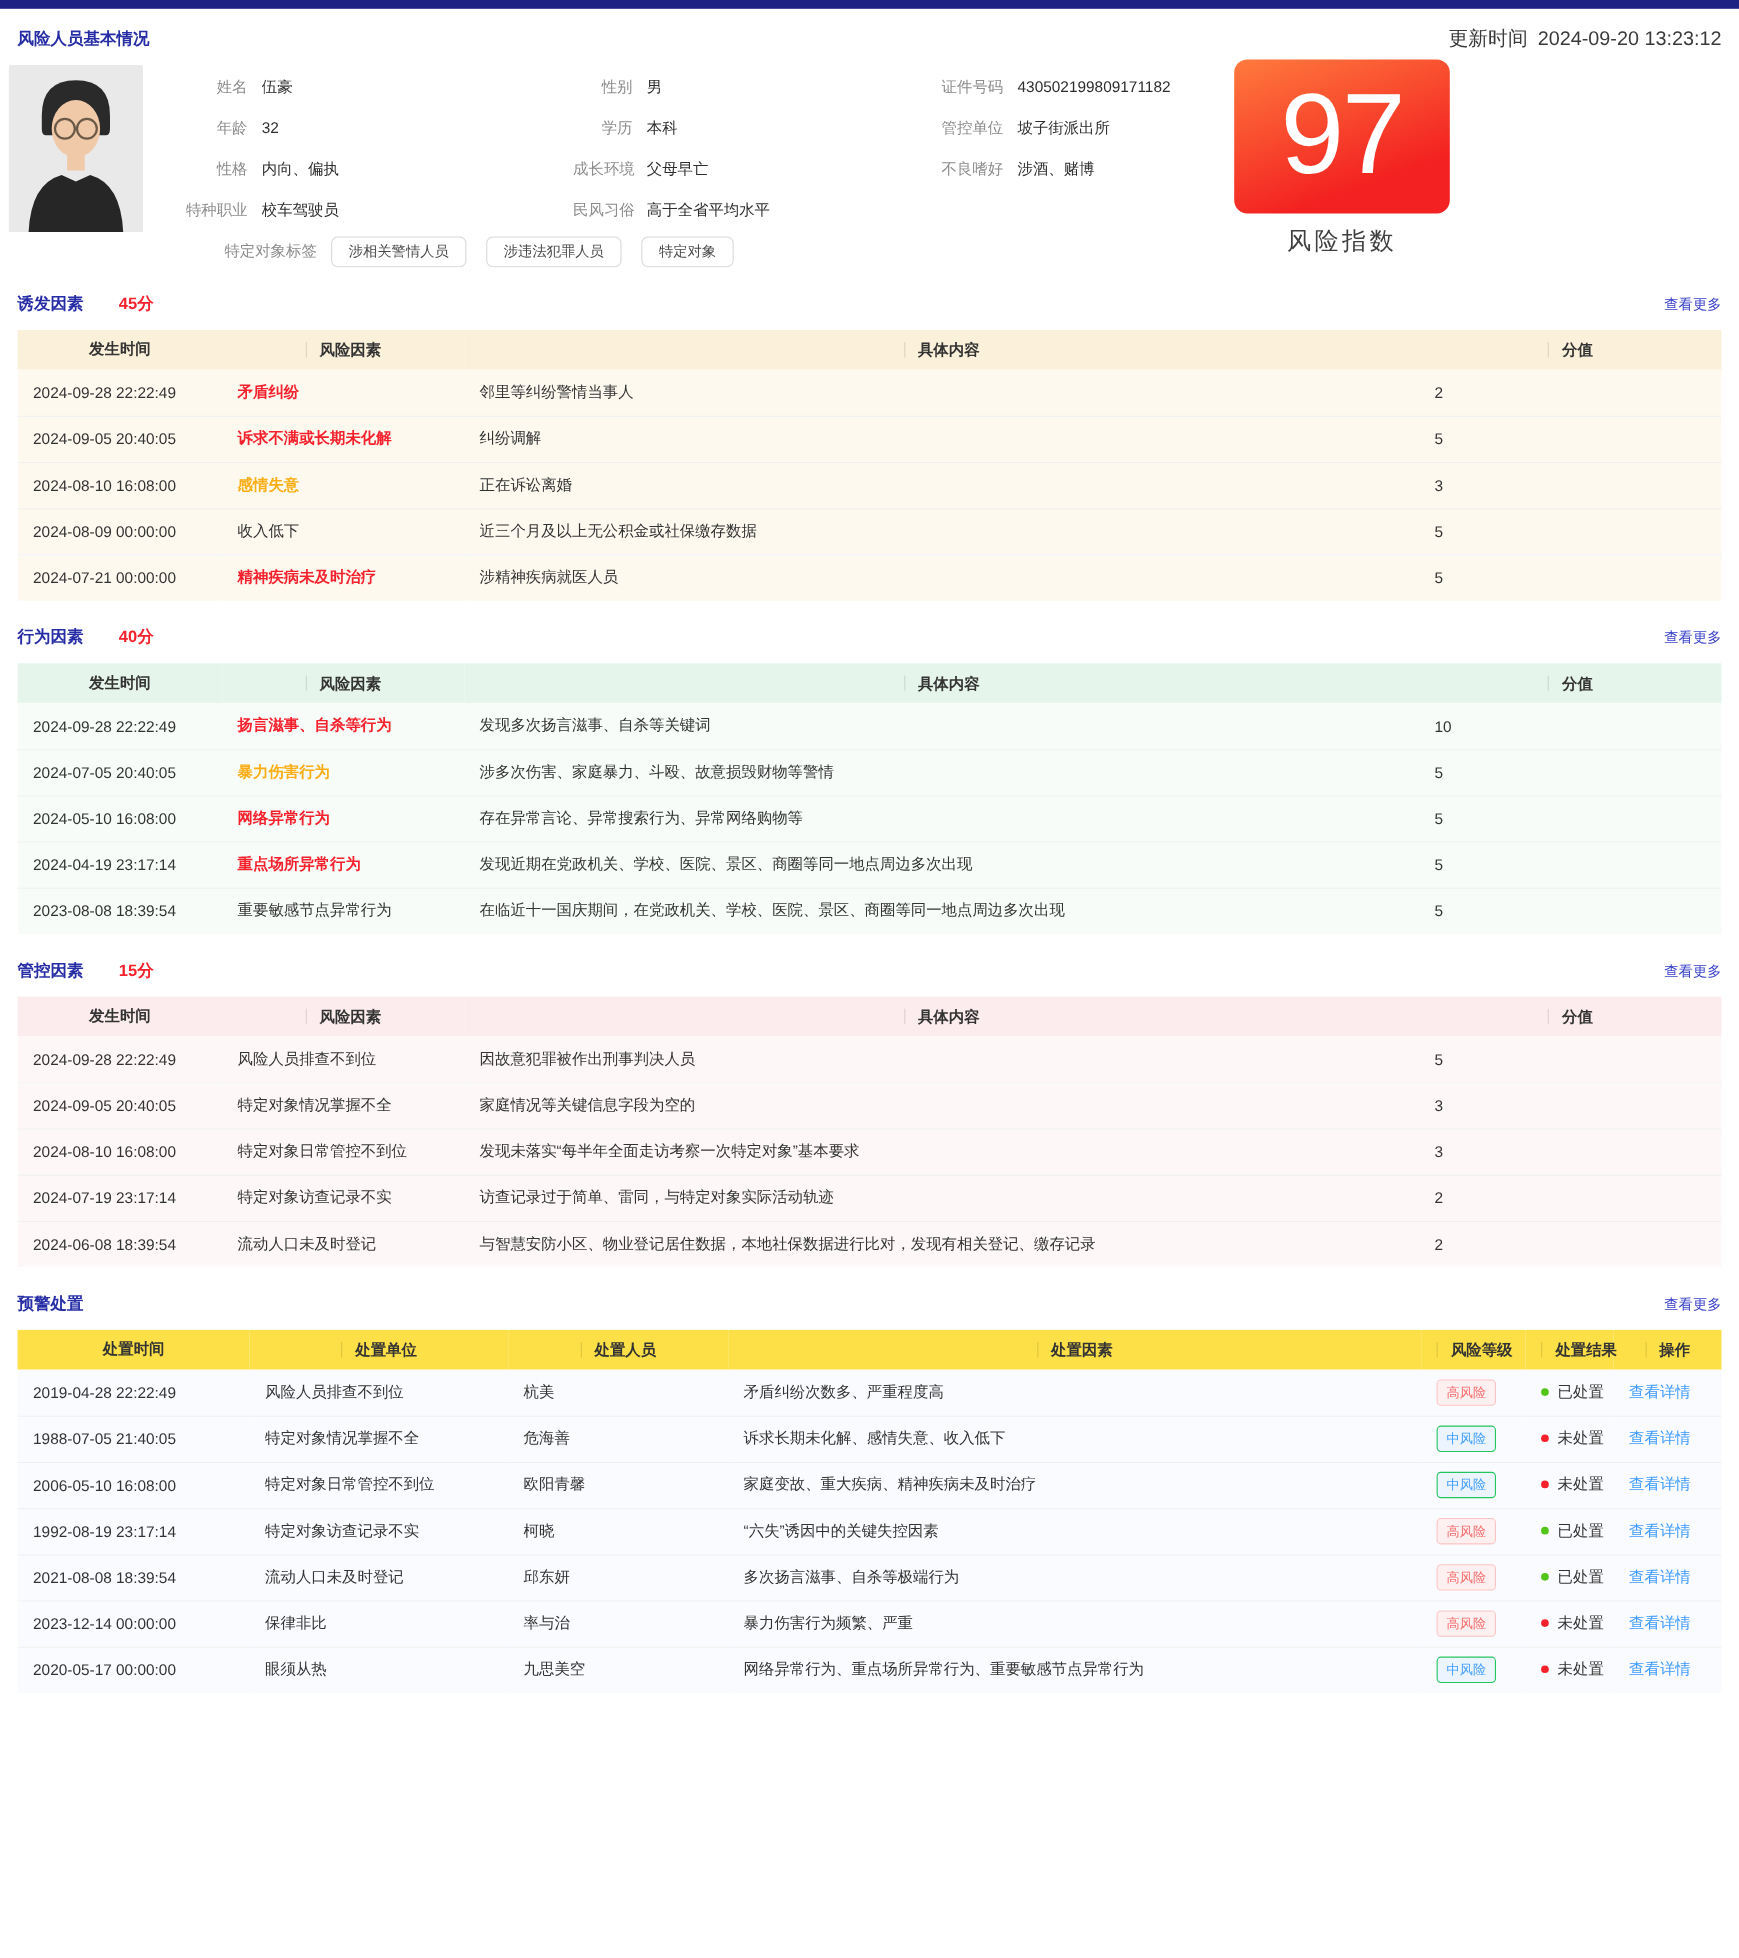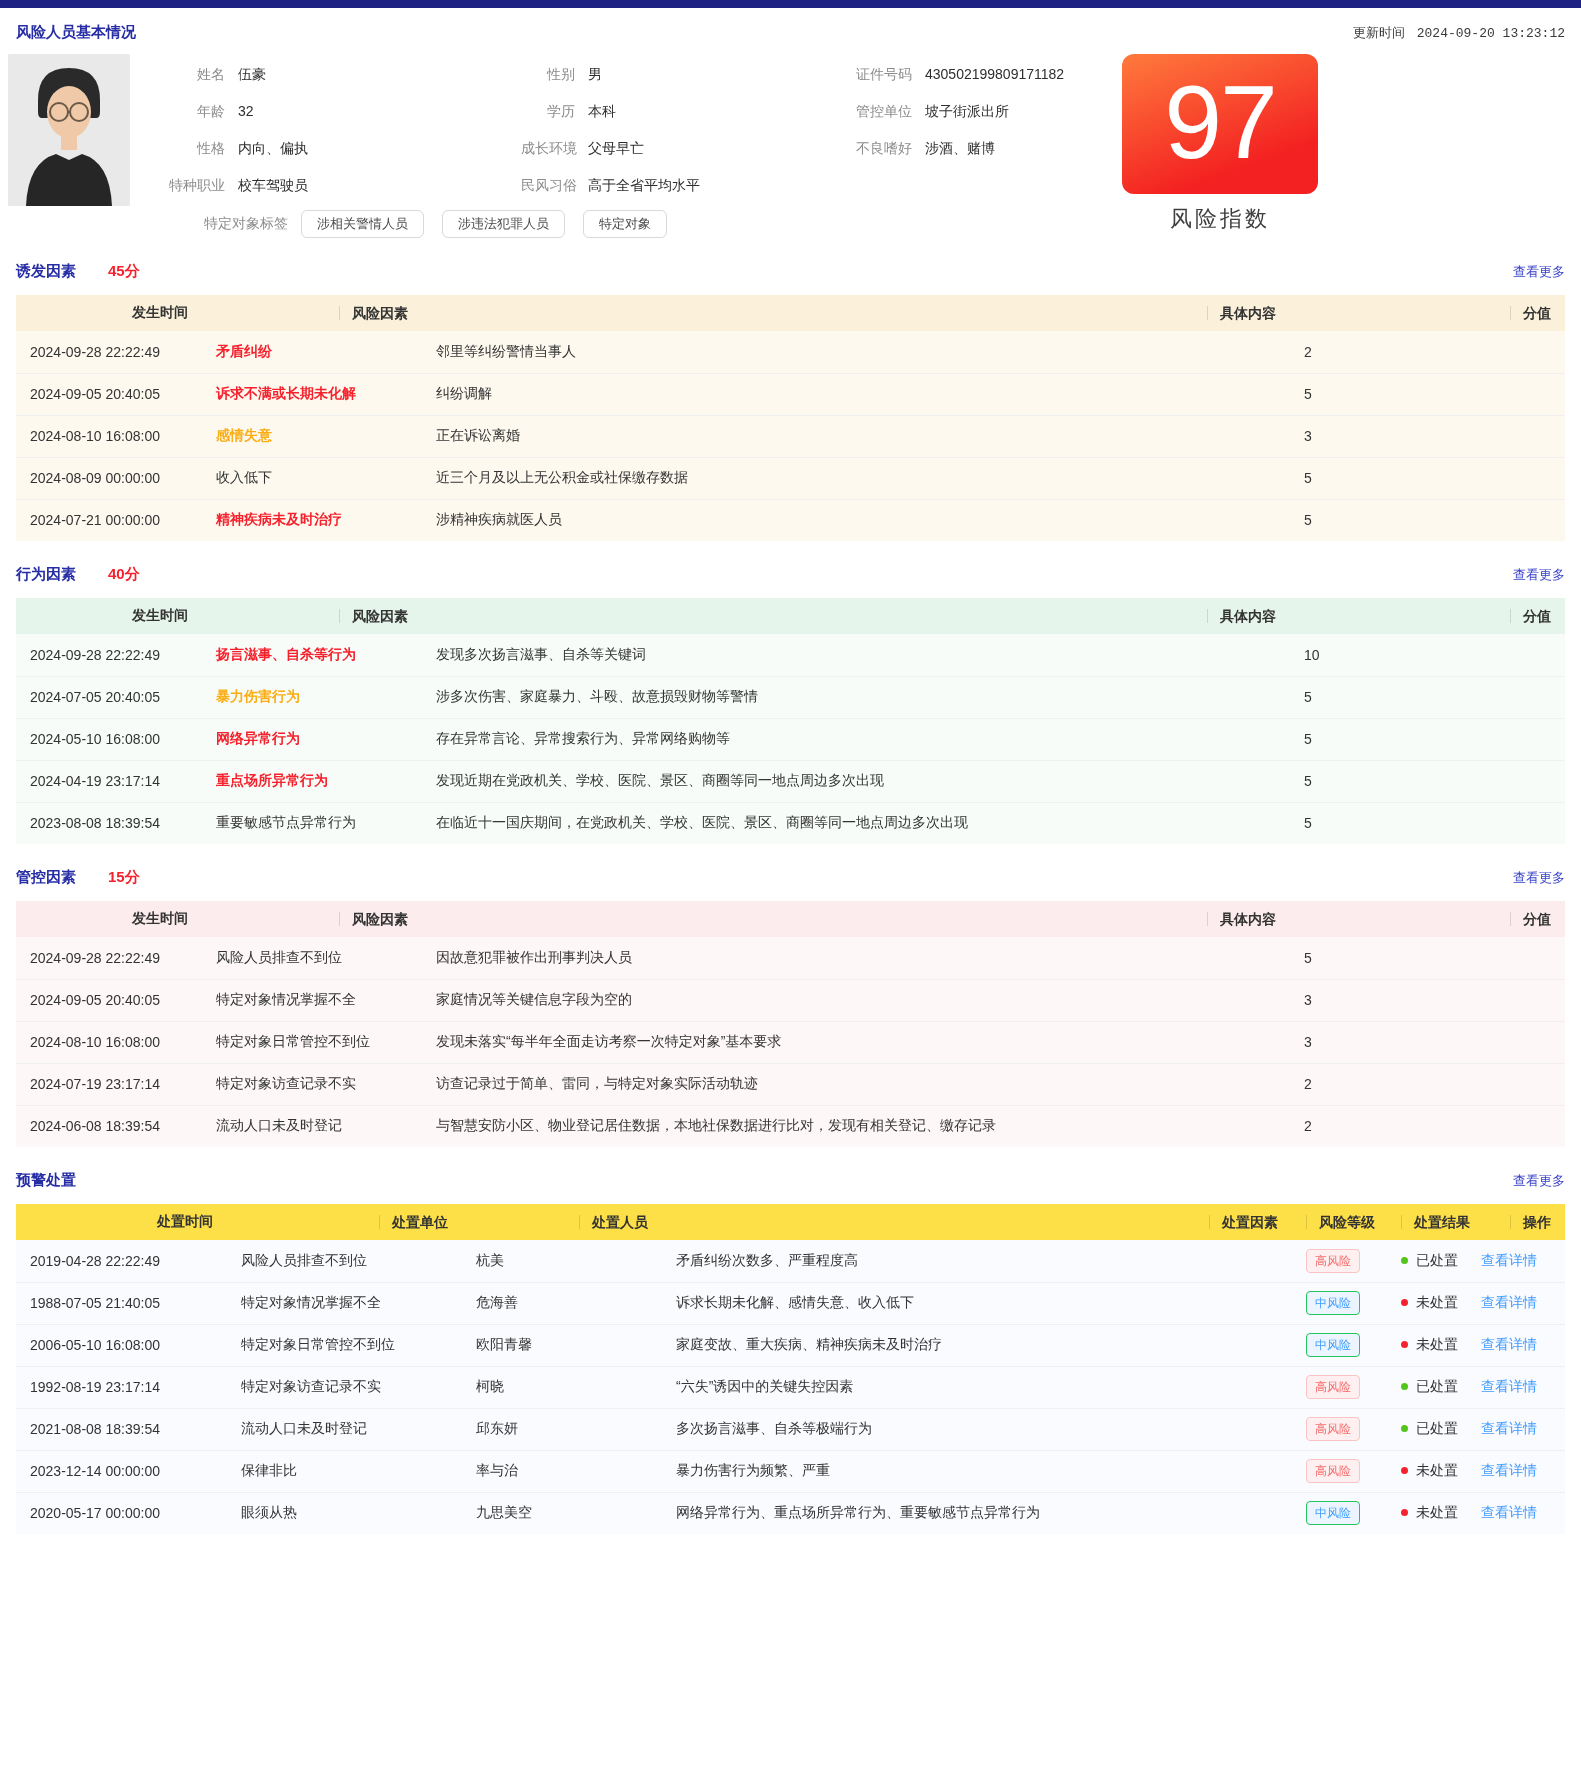--- a/index.html
+++ b/index.html
@@ -4,21 +4,21 @@
 <style>
   * { box-sizing: border-box; margin: 0; padding: 0; }
   body {
     width: 1581px; min-height: 1780px; background: #ffffff;
     font-family: "Liberation Sans", "DejaVu Sans", sans-serif;
     color: #333; position: relative; font-size: 14px;
   }
   .topbar { height: 8px; background: #1d2283; }
   .titlebar { display: flex; justify-content: space-between; align-items: center; padding: 15px 16px 0 16px; }
   .page-title { color: #272ea5; font-size: 15px; font-weight: bold; }
-  .update { font-size: 13px; color: #3a3a3a; font-family: Liberation Mono, monospace; }
+  .update { font-size: 18px; color: #3a3a3a; }
   .update span { margin-left: 4px; }
 
   
   .profile { display: flex; padding: 12px 16px 0 8px; gap: 20px; }
   .photo { width: 122px; height: 152px; flex: none; background: #eaeaea; border-radius: 2px; overflow: hidden; }
   .fields-wrap { flex: 1; margin-left: 10px; margin-top: 2px; }
   .fields {
     display: grid;
     grid-template-columns: 78px 283px 67px 264px 73px 1fr;
     align-items: center;
@@ -42,21 +42,21 @@
   .risk-label { margin-top: 10px; font-size: 22px; color: #3f3f3f; letter-spacing: 3px; }
 
   
   .section-head { display: flex; align-items: baseline; padding: 0 16px; margin-top: 24px; }
   .section-title { color: #272ea5; font-size: 15px; font-weight: bold; }
   .section-score { color: #f5222d; font-size: 15px; font-weight: bold; margin-left: 32px; }
   .spacer { flex: 1; }
   .see-more { font-size: 13px; color: #3a43c8; cursor: pointer; }
 
   table { width: 1549px; margin: 14px 16px 0 16px; border-collapse: collapse; table-layout: fixed; }
-  thead th { height: 36px; font-size: 14px; font-weight: bold; color: #333; text-align: right; padding: 0 14px; white-space: nowrap; }
+  thead th { height: 36px; font-size: 14px; font-weight: bold; color: #333; text-align: center; padding: 0 14px; white-space: nowrap; }
   thead th .hsep { border-left: 1px solid rgba(0,0,0,0.12); padding-left: 12px; display: inline-block; line-height: 14px; }
   tbody td { height: 42px; font-size: 14px; color: #333; padding: 0 14px; white-space: nowrap; overflow: hidden; }
   tbody tr:not(:first-child) td { border-top: 1px solid rgba(0,0,0,0.06); }
 
   .sec-amber thead th { background: #fbf1da; }
   .sec-amber tbody td { background: #fdf9ef; }
   .sec-green thead th { background: #e6f5eb; }
   .sec-green tbody td { background: #f7fcf8; }
   .sec-pink  thead th { background: #fceced; }
   .sec-pink  tbody td { background: #fdf7f7; }

